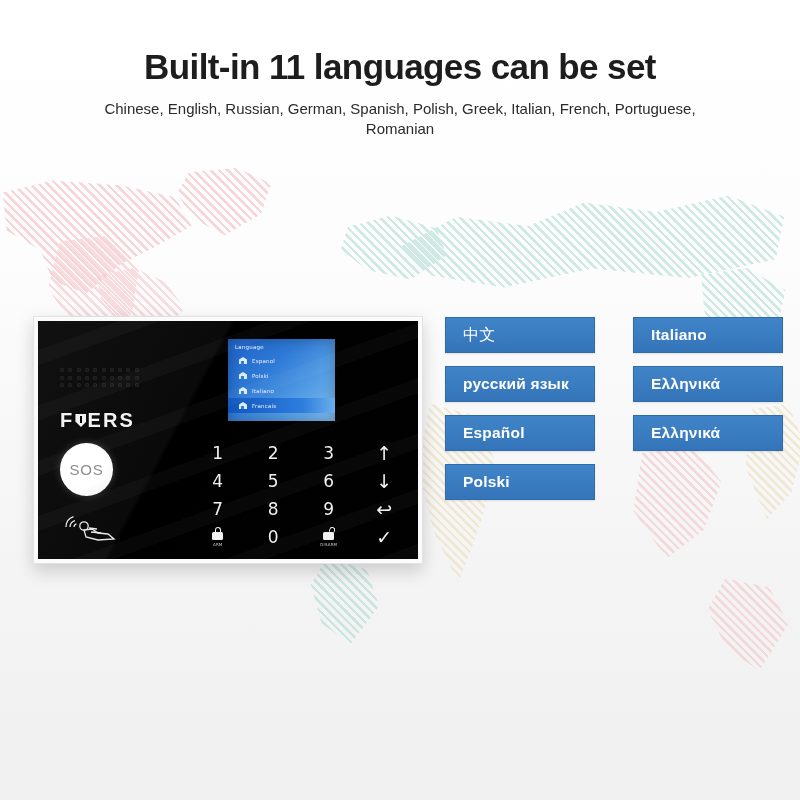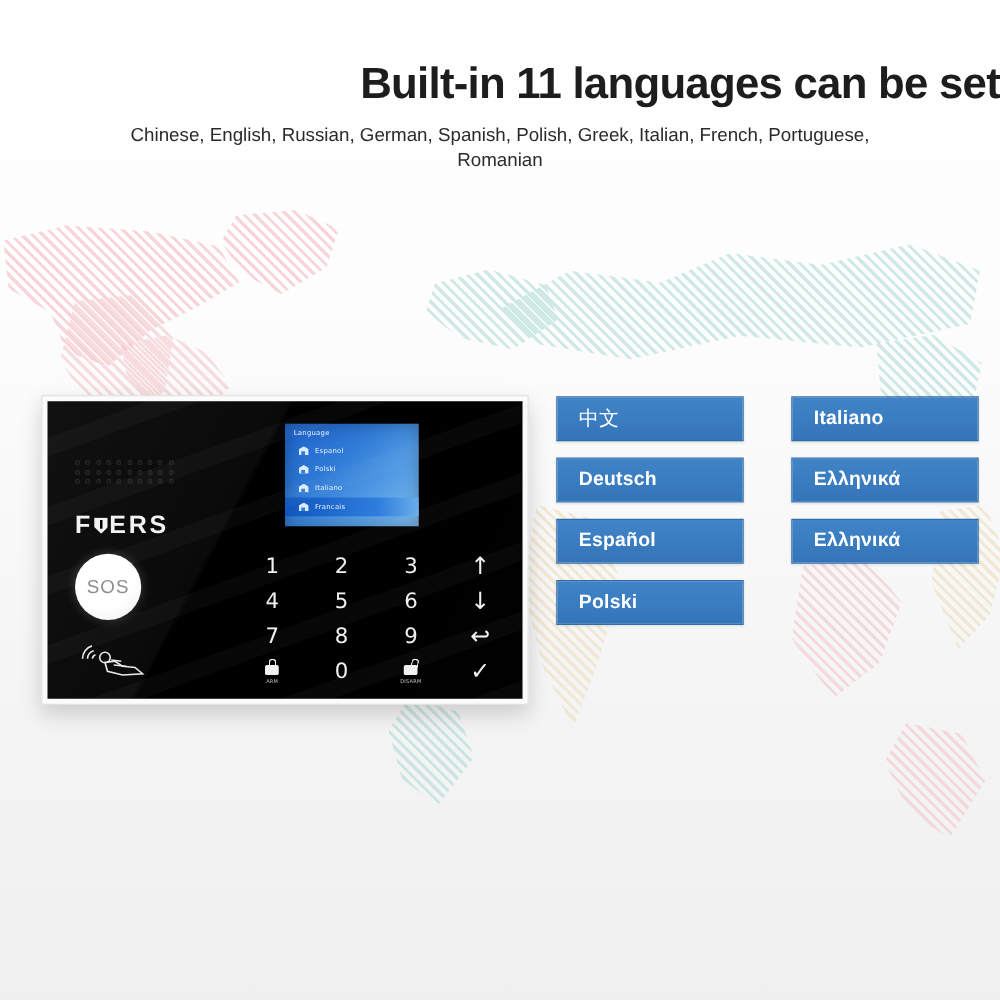--- a/index.html
+++ b/index.html
@@ -64,21 +64,20 @@
     text-align: center;
     padding-top: 48px;
   }
   .title {
     font-size: 35px;
     font-weight: bold;
     color: #1d1d1d;
     letter-spacing: -0.6px;
     line-height: 1.1;
     margin: 0;
-    text-align: right;
   }
   .subtitle {
     margin: 12px auto 0;
     width: 640px;
     font-size: 15px;
     color: #2b2b2b;
     line-height: 1.35;
   }
 
   
@@ -479,21 +478,21 @@
         </div>
         <div class="key sym">✓</div>
       </div>
 
     </div>
   </div>
 
   <div class="lang-grid">
     <div class="lang-col">
       <div class="lang-btn cjk">中文</div>
-      <div class="lang-btn">Deutsch</div>
+      <div class="lang-btn">русский язык</div>
       <div class="lang-btn">Español</div>
       <div class="lang-btn">Polski</div>
     </div>
     <div class="lang-col">
       <div class="lang-btn">Italiano</div>
       <div class="lang-btn">Ελληνικά</div>
       <div class="lang-btn">Ελληνικά</div>
     </div>
   </div>
 

